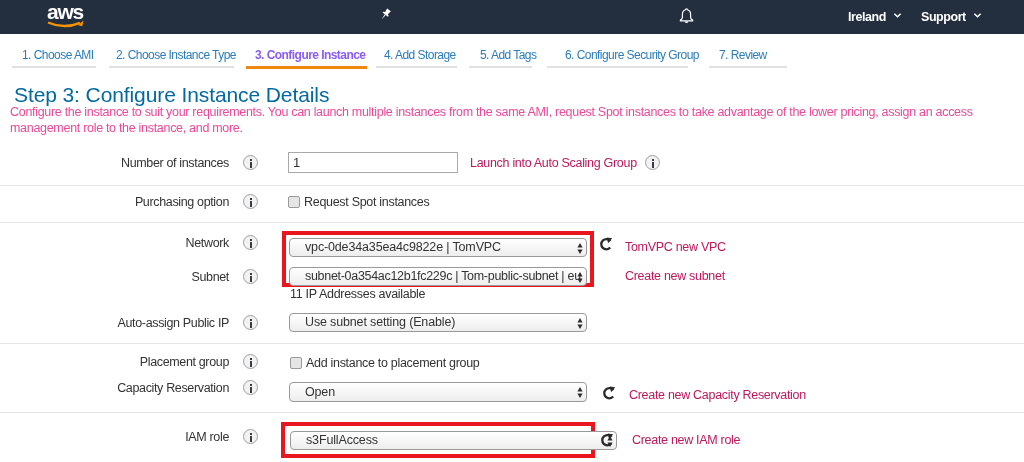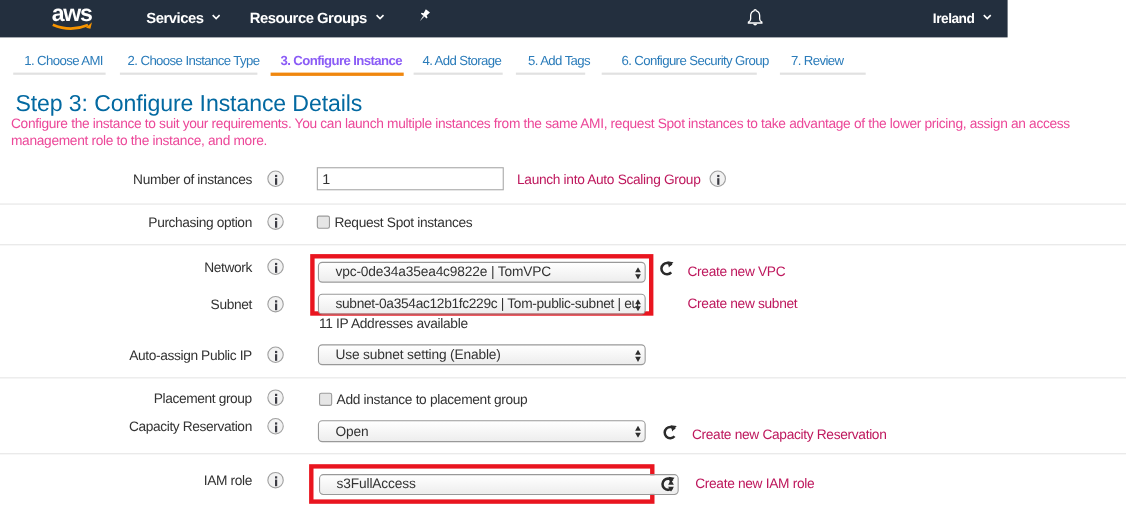--- a/index.html
+++ b/index.html
@@ -1,20 +1,20 @@
 <!DOCTYPE html>
 <html><head>
 <meta charset="utf-8">
 <style>
   html,body{margin:0;padding:0;}
   body{width:1024px;height:462px;overflow:hidden;background:#fff;
        font-family:"Liberation Sans", sans-serif;position:relative;}
   .abs{position:absolute;}
   
-  .topbar{position:absolute;left:0;top:0;width:916px;height:34px;background:#232f3e;}
+  .topbar{position:absolute;left:0;top:0;width:1024px;height:34px;background:#232f3e;}
   .nav-item{position:absolute;top:0;height:34px;line-height:34px;color:#ffffff;
             font-size:13.5px;letter-spacing:-0.45px;font-weight:bold;white-space:nowrap;}
   .chev{display:inline-block;width:9px;height:9px;margin-left:7px;vertical-align:1px;}
   
   .tab{position:absolute;top:48px;font-size:12px;letter-spacing:-0.55px;color:#2b7cba;white-space:nowrap;}
   .tabline{position:absolute;top:66px;height:2px;background:#e1e1e1;}
   .tabline.active{background:#f0870e;height:3px;}
   .tab.active{color:#8b5cf6;font-weight:bold;}
   
   h1{position:absolute;left:10px;top:79px;margin:4px;font-size:21px;font-weight:normal;color:#0369a1;letter-spacing:-0.1px;}
@@ -39,37 +39,34 @@
 </style>
 </head>
 <body>
 
 <div class="topbar">
   <svg class="abs" style="left:45px;top:3px" width="42" height="28" viewBox="0 0 42 28">
     <text x="2" y="16" font-family="Liberation Sans" font-size="21" font-weight="bold" fill="#ffffff" letter-spacing="-1.2">aws</text>
     <path d="M3 19.5 Q 19 26.5 35 19.8" stroke="#f79400" stroke-width="2.4" fill="none"></path>
     <path d="M33.2 22.3 L38.6 17.2 L37.2 23.2 Z" fill="#f79400"></path>
   </svg>
-  <span class="nav-item" style="left:133px">Services<svg class="chev" viewBox="0 0 10 10">
-        <path d="M1.5 3 L5 6.5 L8.5 3" stroke="#fff" stroke-width="1.6" fill="none"></path>
-      </svg></span>
-  <span class="nav-item" style="left:227px">Resource Groups<svg class="chev" viewBox="0 0 10 10">
-        <path d="M1.5 3 L5 6.5 L8.5 3" stroke="#fff" stroke-width="1.6" fill="none"></path>
-      </svg></span>
   <svg class="abs" style="left:378px;top:8px" width="14" height="15" viewBox="0 0 14 15">
     <g transform="rotate(38 7 7)">
       <path d="M4.6 0.5 L9.4 0.5 L8.7 4.6 L10.4 5.4 L10.4 6.6 L3.6 6.6 L3.6 5.4 L5.3 4.6 Z" fill="#fff"></path>
       <path d="M6.4 6.8 L7.6 6.8 L7 12.5 Z" fill="#fff"></path>
     </g>
   </svg>
   <svg class="abs" style="left:679px;top:8px" width="15" height="16" viewBox="0 0 15 16">
     <path d="M7.5 0.8 C 8.1 0.8 8.5 1.2 8.5 1.8 C 10.5 2.4 11.6 4.2 11.6 6.4 L11.6 9.3 Q11.6 11.1 13.6 12.1 L13.6 12.9 L1.4 12.9 L1.4 12.1 Q3.4 11.1 3.4 9.3 L3.4 6.4 C3.4 4.2 4.5 2.4 6.5 1.8 C6.5 1.2 6.9 0.8 7.5 0.8 Z" fill="none" stroke="#fff" stroke-width="1.2"></path>
     <path d="M5.6 13.6 A1.95 1.95 0 0 0 9.4 13.6 Z" fill="#fff"></path>
   </svg>
   <span class="nav-item" style="left:848px;font-size:12.5px">Ireland<svg class="chev" viewBox="0 0 10 10">
+        <path d="M1.5 3 L5 6.5 L8.5 3" stroke="#fff" stroke-width="1.6" fill="none"></path>
+      </svg></span>
+  <span class="nav-item" style="left:921px;font-size:12.5px">Support<svg class="chev" viewBox="0 0 10 10">
         <path d="M1.5 3 L5 6.5 L8.5 3" stroke="#fff" stroke-width="1.6" fill="none"></path>
       </svg></span>
 </div>
 
 <span class="tab" style="left:22px">1. Choose AMI</span>
 <span class="tab" style="left:116px">2. Choose Instance Type</span>
 <span class="tab active" style="left:255px">3. Configure Instance</span>
 <span class="tab" style="left:384px">4. Add Storage</span>
 <span class="tab" style="left:480px">5. Add Tags</span>
 <span class="tab" style="left:565px">6. Configure Security Group</span>
@@ -105,21 +102,21 @@
 <div class="redbox" style="left:282px;top:231px;width:304px;height:48px"></div>
 <div class="sel" style="top:238px">vpc-0de34a35ea4c9822e | TomVPC
   <svg class="selarrow" width="6" height="11" viewBox="0 0 6 11">
       <path d="M3 0 L5.6 4.6 L0.4 4.6 Z M3 11 L5.6 6.4 L0.4 6.4 Z" fill="#2e2e2e"></path>
     </svg>
 </div>
 <svg class="abs" style="left:599px;top:237px" width="14" height="14" viewBox="0 0 14 14">
   <path d="M11.2 10.6 A5.1 5.1 0 1 1 11.4 4.1" fill="none" stroke="#2b2b2b" stroke-width="2.3"></path>
   <path d="M7.8 0.5 L13.2 1.3 L9.1 6.2 Z" fill="#2b2b2b"></path>
 </svg>
-<span class="link" style="left:625px;top:240px">Create new VPC</span>
+<span class="link" style="left:625px;top:240px">TomVPC new VPC</span>
 
 <div class="lbl" style="top:270px">Subnet</div>
 <div class="info" style="top:269px"></div>
 <div class="sel" style="top:267px;letter-spacing:-0.3px">subnet-0a354ac12b1fc229c | Tom-public-subnet | eu
   <svg class="selarrow" width="6" height="11" viewBox="0 0 6 11">
       <path d="M3 0 L5.6 4.6 L0.4 4.6 Z M3 11 L5.6 6.4 L0.4 6.4 Z" fill="#2e2e2e"></path>
     </svg>
 </div>
 <span class="link" style="left:625px;top:269px">Create new subnet</span>
 <span class="ctext" style="left:290px;top:287px">11 IP Addresses available</span>

